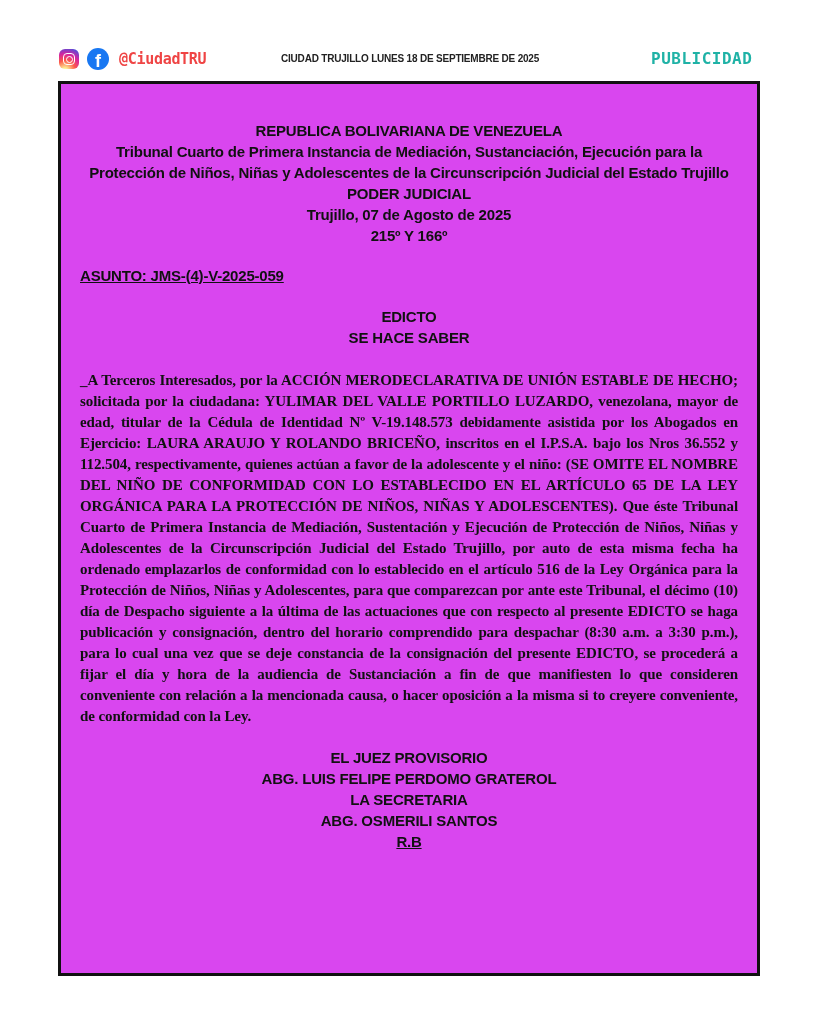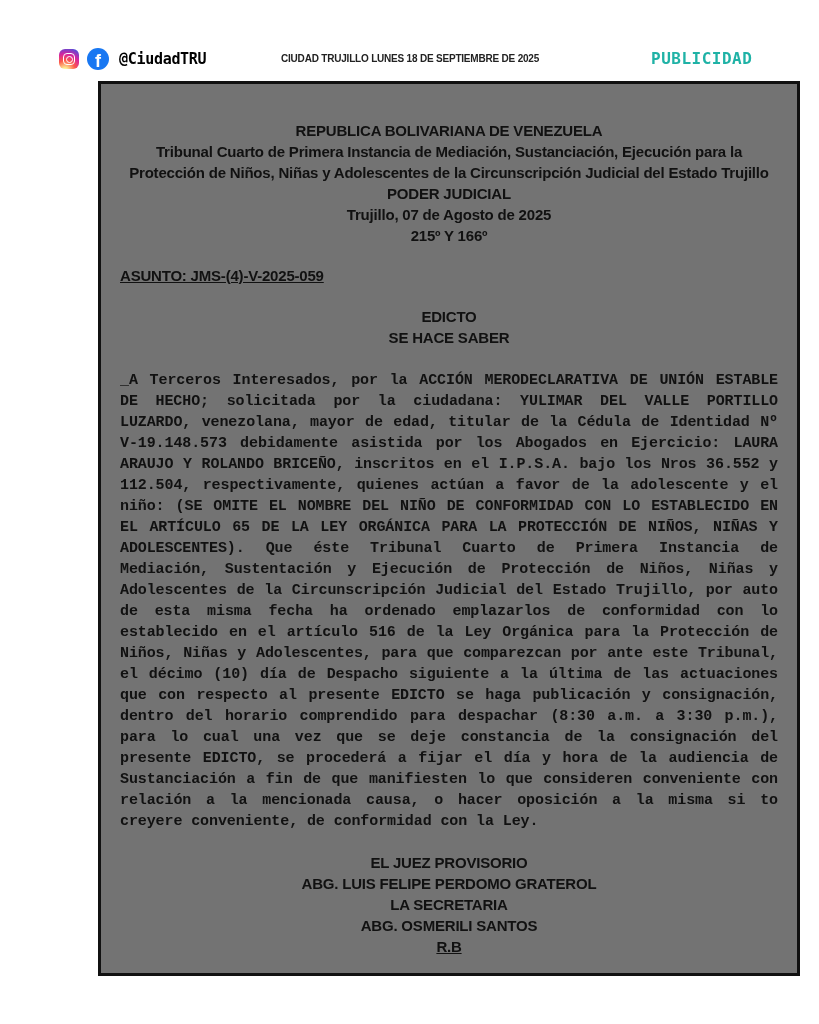--- a/index.html
+++ b/index.html
@@ -68,21 +68,21 @@
       text-align: center;
       margin-left: 8px;
       display: inline-block;
       overflow: hidden;
     }
     .handle {
       margin-left: 10px;
       font-family: "DejaVu Sans Mono", monospace;
       font-weight: bold;
       font-size: 15px;
-      color: #000000;
+      color: #ef4444;
       letter-spacing: -0.3px;
     }
     .dateline {
       position: absolute;
       left: 281px;
       top: 53px;
       font-family: "Liberation Sans", sans-serif;
       font-weight: bold;
       font-size: 10px;
       color: #222222;
@@ -98,22 +98,21 @@
       color: #1fb2a6;
       letter-spacing: 0.5px;
     }
     .doc-box {
       position: absolute;
       left: 58px;
       top: 81px;
       width: 696px;
       height: 889px;
       border: 3px solid #111111;
-      background: #737373;
-      margin-left: 40px;
+      background: #d946ef;
     }
     .doc-inner {
       position: absolute;
       left: 19px;
       right: 19px;
       top: 36px;
     }
     .header-block {
       text-align: center;
       font-family: "Liberation Sans", sans-serif;
@@ -137,21 +136,21 @@
       text-align: center;
       font-family: "Liberation Sans", sans-serif;
       font-weight: bold;
       font-size: 15px;
       line-height: 21px;
       letter-spacing: -0.2px;
     }
     .body-text {
       margin-top: 22px;
       text-align: justify;
-      font-family: Liberation Mono, monospace;
+      font-family: Liberation Serif, serif;
       font-weight: bold;
       font-size: 15px;
       line-height: 21px;
       letter-spacing: -0.1px;
       color: #111111;
     }
     .signatures {
       margin-top: 20px;
       text-align: center;
       font-family: "Liberation Sans", sans-serif;

